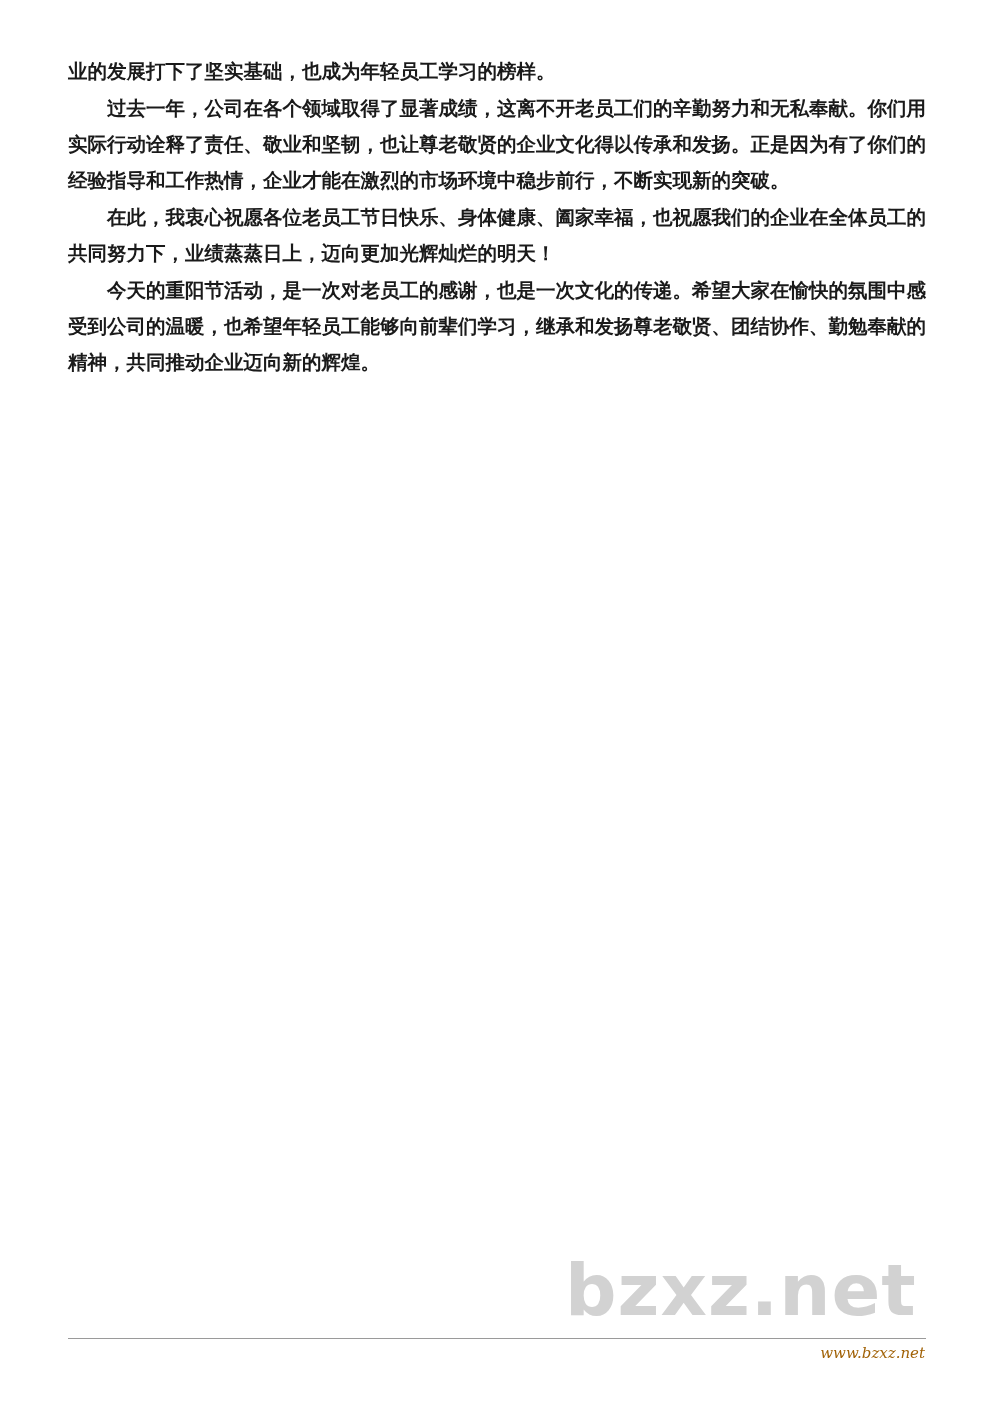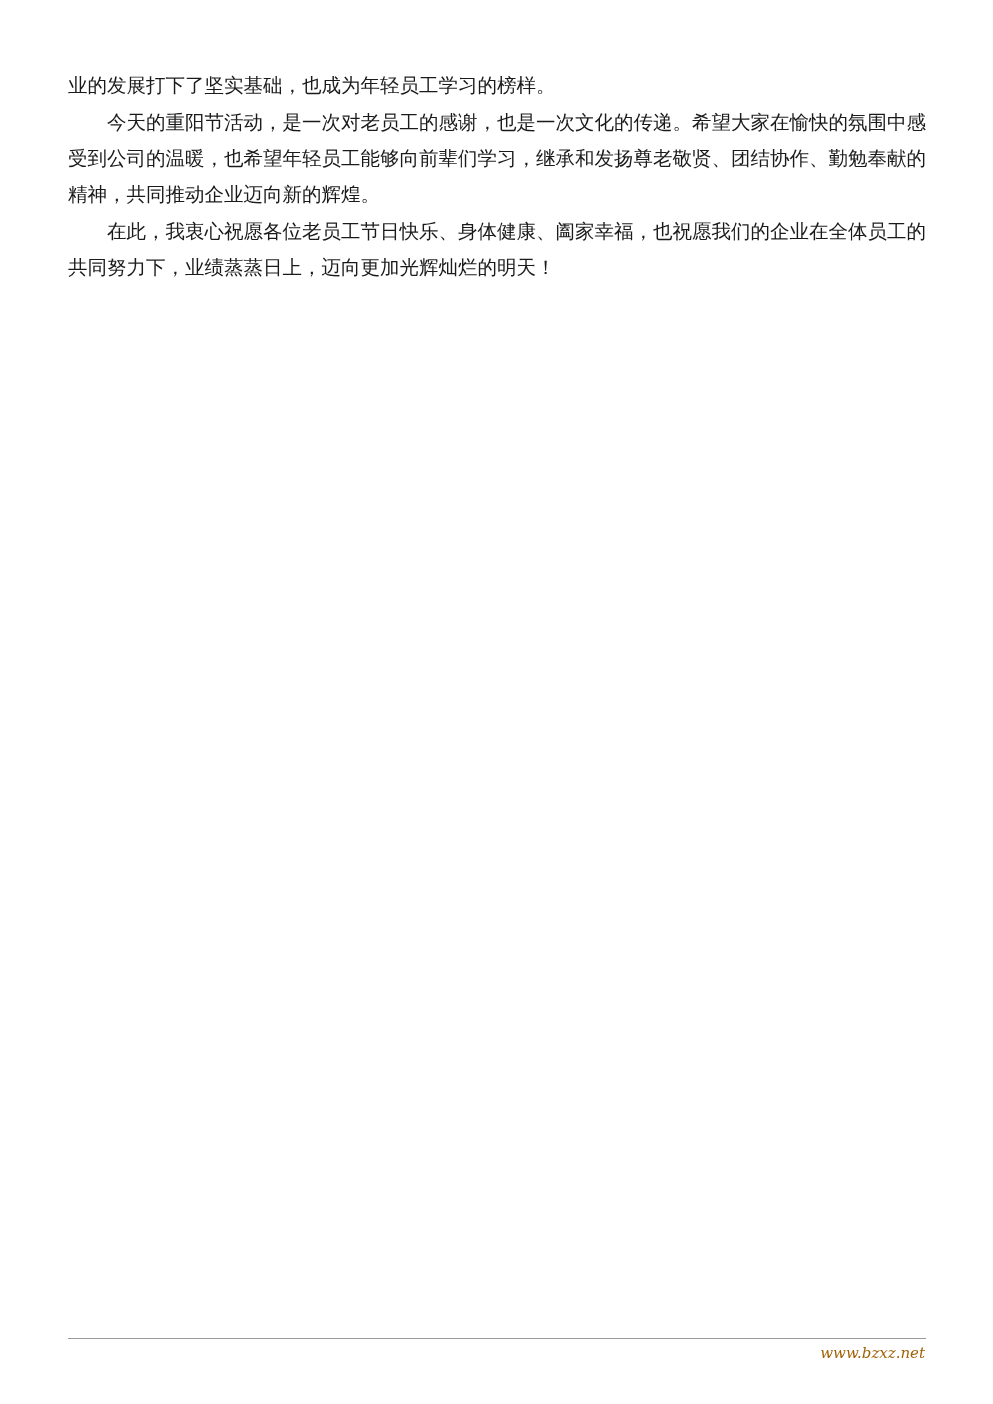--- a/index.html
+++ b/index.html
@@ -15,22 +15,23 @@
     width: 993px;
     height: 1404px;
     margin: 0 auto;
     background: #ffffff;
     overflow: hidden;
     box-sizing: border-box;
   }
   .page-inner {
     position: absolute;
     left: 68px;
-    top: 68px;
+    top: 54px;
     width: 858px;
+    font-weight: bold;
   }
   .doc-body {
     font-size: 19.5px;
     line-height: 36px;
     color: #1a1a1a;
     text-align: justify;
     text-justify: inter-ideograph;
   }
   .para {
     margin: 0 0 1px 0;
@@ -71,23 +72,25 @@
   }
 </style>
 </head>
 <body>
 
 <div class="page">
 
   <div class="page-inner">
     <div class="doc-body">
       <p class="para">业的发展打下了坚实基础，也成为年轻员工学习的榜样。</p>
+      <p class="para indent">过去一年，公司在各个领域取得了显著成绩，这离不开老员工们的辛勤努力和无私奉献。你们用实际行动诠释了责任、敬业和坚韧，也让尊老敬贤的企业文化得以传承和发扬。正是因为有了你们的经验指导和工作热情，企业才能在激烈的市场环境中稳步前行，不断实现新的突破。</p>
+      <p class="para indent">在此，我衷心祝愿各位老员工节日快乐、身体健康、阖家幸福，也祝愿我们的企业在全体员工的共同努力下，业绩蒸蒸日上，迈向更加光辉灿烂的明天！</p>
       <p class="para indent">今天的重阳节活动，是一次对老员工的感谢，也是一次文化的传递。希望大家在愉快的氛围中感受到公司的温暖，也希望年轻员工能够向前辈们学习，继承和发扬尊老敬贤、团结协作、勤勉奉献的精神，共同推动企业迈向新的辉煌。</p>
-      <p class="para indent">在此，我衷心祝愿各位老员工节日快乐、身体健康、阖家幸福，也祝愿我们的企业在全体员工的共同努力下，业绩蒸蒸日上，迈向更加光辉灿烂的明天！</p>
     </div>
   </div>
 
+  <div class="watermark">bzxz.net</div>
 
   <div class="footer-rule"></div>
 
   <div class="footer-url">www.bzxz.net</div>
 
 </div>
 
 </body></html>

